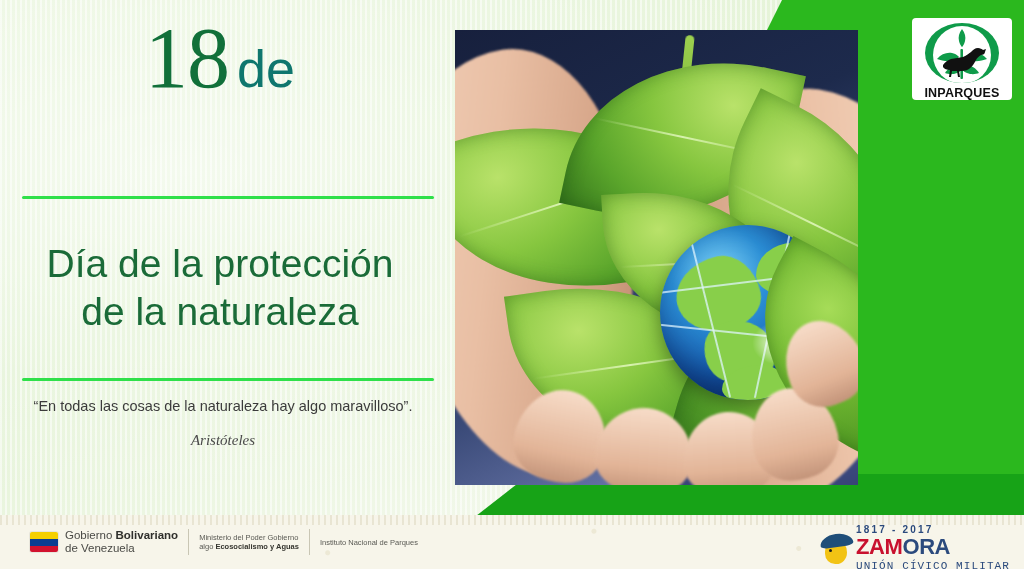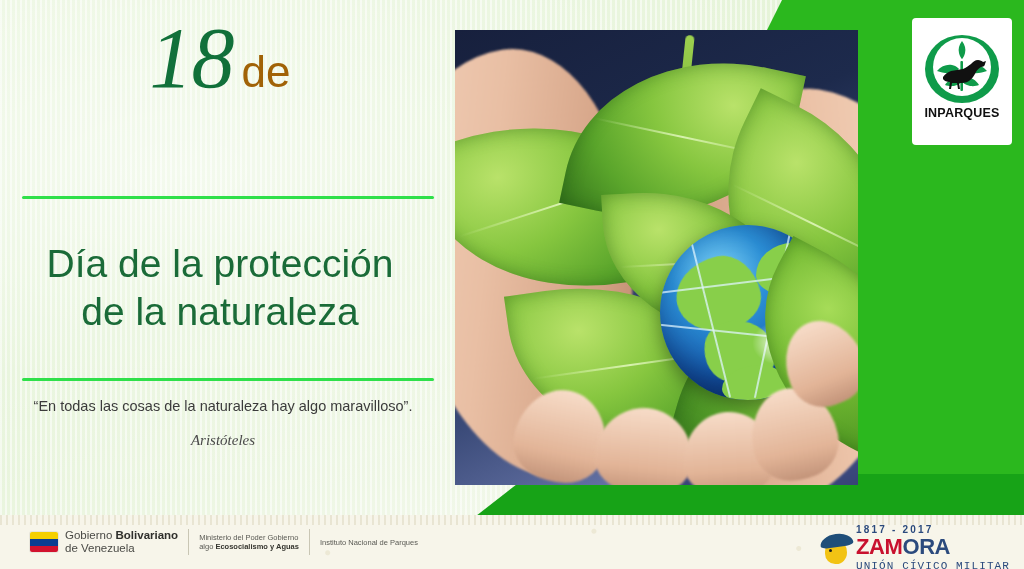--- a/index.html
+++ b/index.html
@@ -129,27 +129,27 @@
   .leaf-front{
     position:absolute;left:290px;top:240px;width:185px;height:160px;
     background:radial-gradient(ellipse at 35% 30%, #a6dc58 0%, #74bb33 45%, #47901f 100%);
     border-radius:0 80% 0 80%;transform:rotate(28deg);
     box-shadow:inset 0 0 16px rgba(24,70,12,.4);
   }
 
   
   .hdr{position:absolute;left:0;top:18px;width:440px;text-align:center;color:#0d6b33;}
   .hdr-18{
-    font-family:"Liberation Serif",serif;font-style:italic;font-weight:400;
+    font-family:"Liberation Serif",serif;font-weight:400;
     font-size:86px;line-height:0.95;letter-spacing:-1px;color:#11703a;
     display:inline-block;vertical-align:baseline;
   }
   .hdr-de{
-    font-family:"Liberation Sans",sans-serif;font-weight:300;font-size:44px;
-    color:#a16207;display:inline-block;vertical-align:baseline;margin-left:8px;
+    font-family:"Liberation Sans",sans-serif;font-weight:300;font-size:52px;
+    color:#0f766e;display:inline-block;vertical-align:baseline;margin-left:8px;
   }
   .hdr-month{
     font-family:"Liberation Sans",sans-serif;font-weight:300;font-size:62px;
     letter-spacing:3px;color:#11703a;margin-top:-4px;
   }
   .rule{
     position:absolute;left:22px;width:412px;height:3px;background:#2fe04a;border-radius:2px;
   }
   .rule-1{top:196px;}
   .rule-2{top:378px;}
@@ -162,23 +162,23 @@
     position:absolute;left:18px;top:398px;width:410px;text-align:center;
     font-family:"Liberation Sans",sans-serif;font-size:14.5px;color:#3b3b3b;
   }
   .author{
     position:absolute;left:18px;top:432px;width:410px;text-align:center;
     font-family:"Liberation Serif",serif;font-style:italic;font-size:15px;color:#4a4a4a;
   }
 
   
   .inparques{
-    position:absolute;left:912px;top:18px;width:100px;height:127px;background:#ffffff;
+    position:absolute;left:912px;top:18px;width:100px;height:82px;background:#ffffff;
     border-radius:4px;display:flex;flex-direction:column;align-items:center;
-    justify-content:flex-start;padding-top:17px;box-sizing:border-box;
+    justify-content:flex-start;padding-top:5px;box-sizing:border-box;
   }
   .inp-circle{
     width:74px;height:68px;border-radius:50%;background:#0f9b4a;position:relative;overflow:hidden;
   }
   .inp-name{
     font-family:"Liberation Sans",sans-serif;font-weight:700;font-size:12.5px;
     letter-spacing:0.2px;color:#101010;margin-top:3px;
   }
 
   

